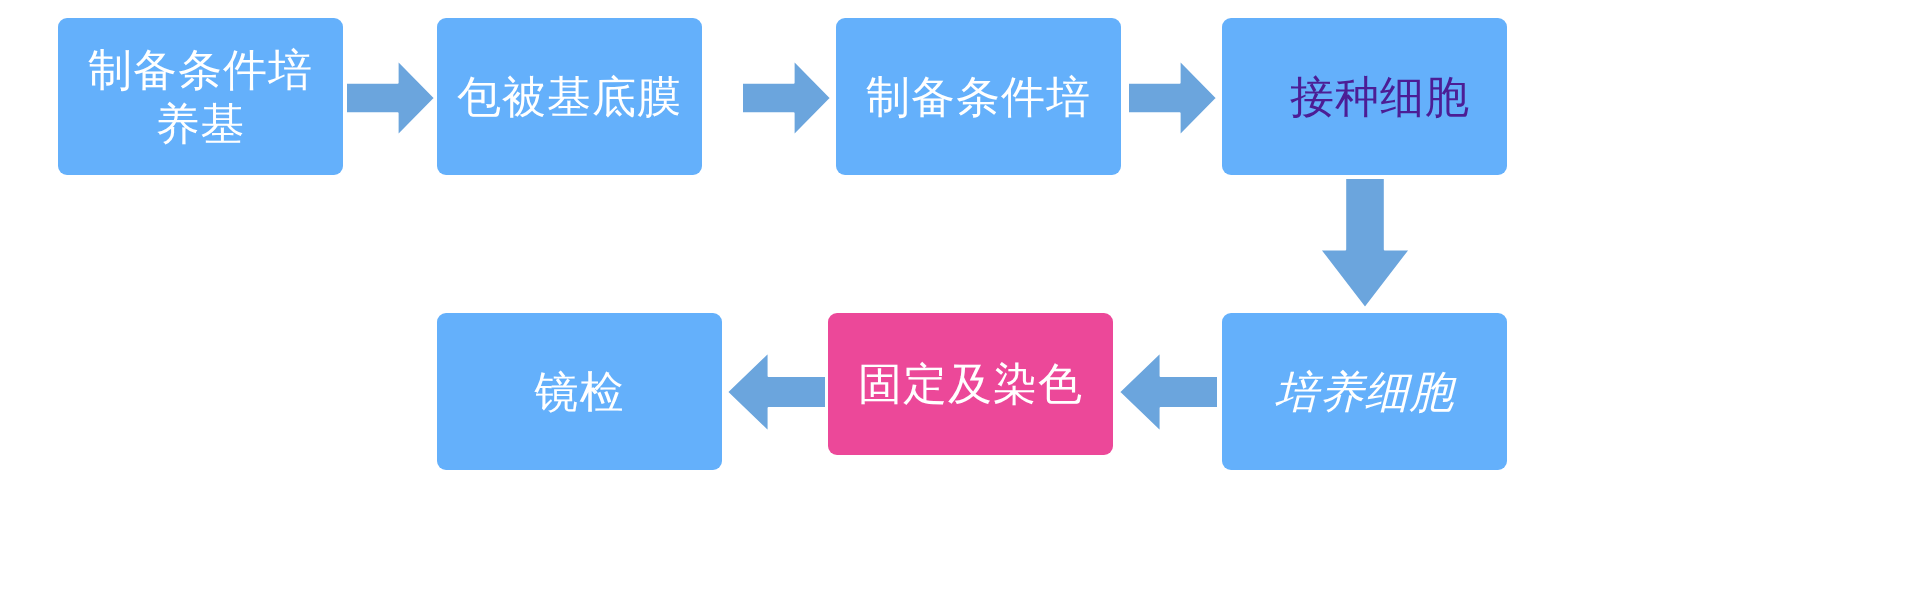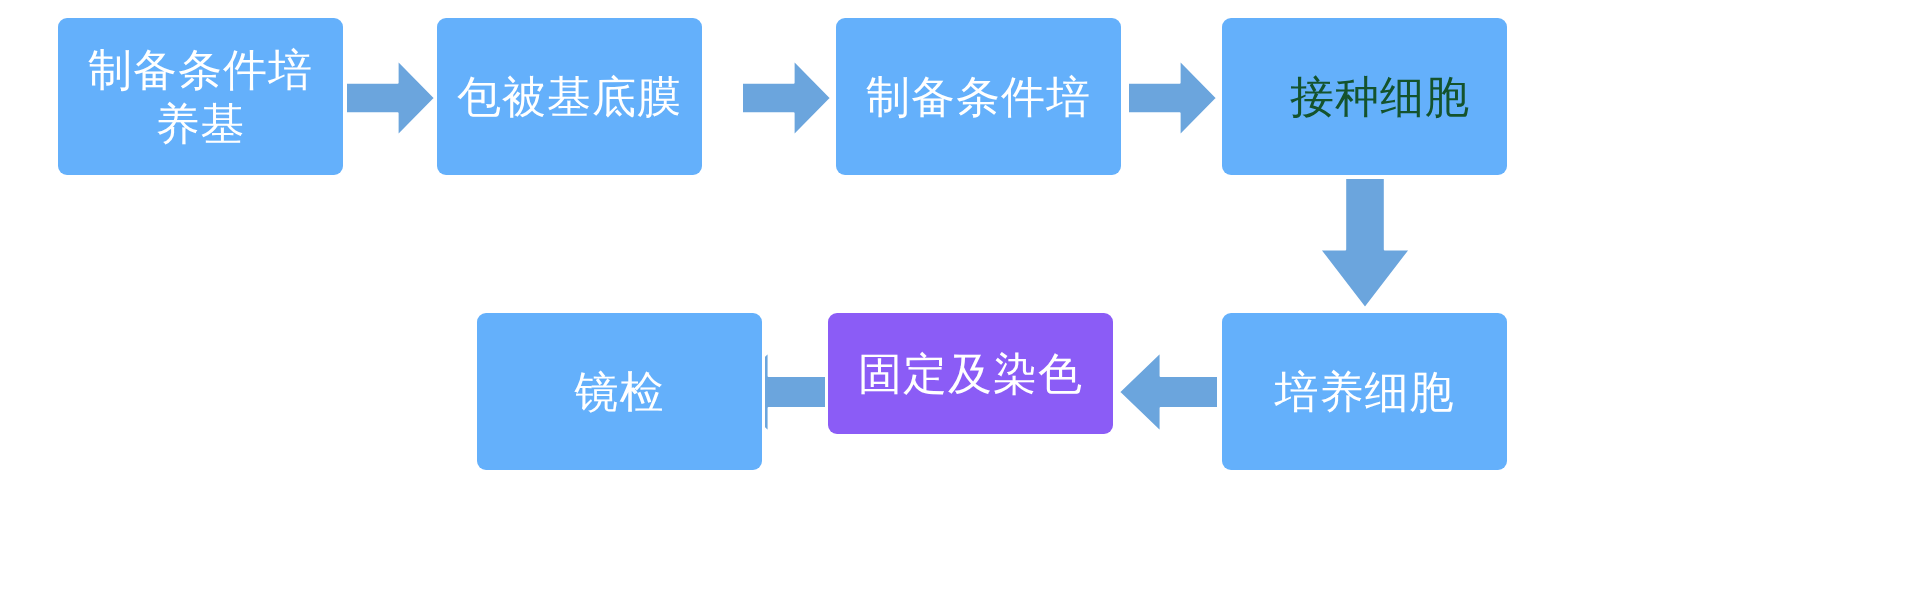--- a/index.html
+++ b/index.html
@@ -89,25 +89,25 @@
     <div class="node" style="left: 58px; top: 18px; width: 285px; height: 157px; background: rgb(100, 176, 251); color: rgb(255, 255, 255);">
       <span class="node-label">制备条件培
 养基</span>
     </div>
     <div class="node" style="left: 437px; top: 18px; width: 265px; height: 157px; background: rgb(100, 176, 251); color: rgb(255, 255, 255);">
       <span class="node-label">包被基底膜</span>
     </div>
     <div class="node" style="left: 836px; top: 18px; width: 285px; height: 157px; background: rgb(100, 176, 251); color: rgb(255, 255, 255);">
       <span class="node-label">制备条件培</span>
     </div>
-    <div class="node" style="left: 1222px; top: 18px; width: 285px; height: 157px; background: rgb(100, 176, 251); color: #14532d; padding-left: 41px;">
+    <div class="node" style="left: 1222px; top: 18px; width: 285px; height: 157px; background: rgb(100, 176, 251); color: #4c1d95; padding-left: 41px;">
       <span class="node-label">接种细胞</span>
     </div>
-    <div class="node" style="left: 1222px; top: 313px; width: 285px; height: 157px; background: rgb(100, 176, 251); color: rgb(255, 255, 255);">
+    <div class="node" style="left: 1222px; top: 313px; width: 285px; height: 157px; background: rgb(100, 176, 251); color: rgb(255, 255, 255); font-style: italic;">
       <span class="node-label">培养细胞</span>
     </div>
-    <div class="node" style="left: 828px; top: 313px; width: 285px; height: 121px; background: #8b5cf6; color: rgb(255, 255, 255);">
+    <div class="node" style="left: 828px; top: 313px; width: 285px; height: 142px; background: #ec4899; color: rgb(255, 255, 255);">
       <span class="node-label">固定及染色</span>
     </div>
-    <div class="node" style="left: 437px; top: 313px; width: 285px; height: 157px; background: rgb(100, 176, 251); color: rgb(255, 255, 255); margin-left: 40px;">
+    <div class="node" style="left: 437px; top: 313px; width: 285px; height: 157px; background: rgb(100, 176, 251); color: rgb(255, 255, 255);">
       <span class="node-label">镜检</span>
     </div>
   </div>
 
 </body></html>

